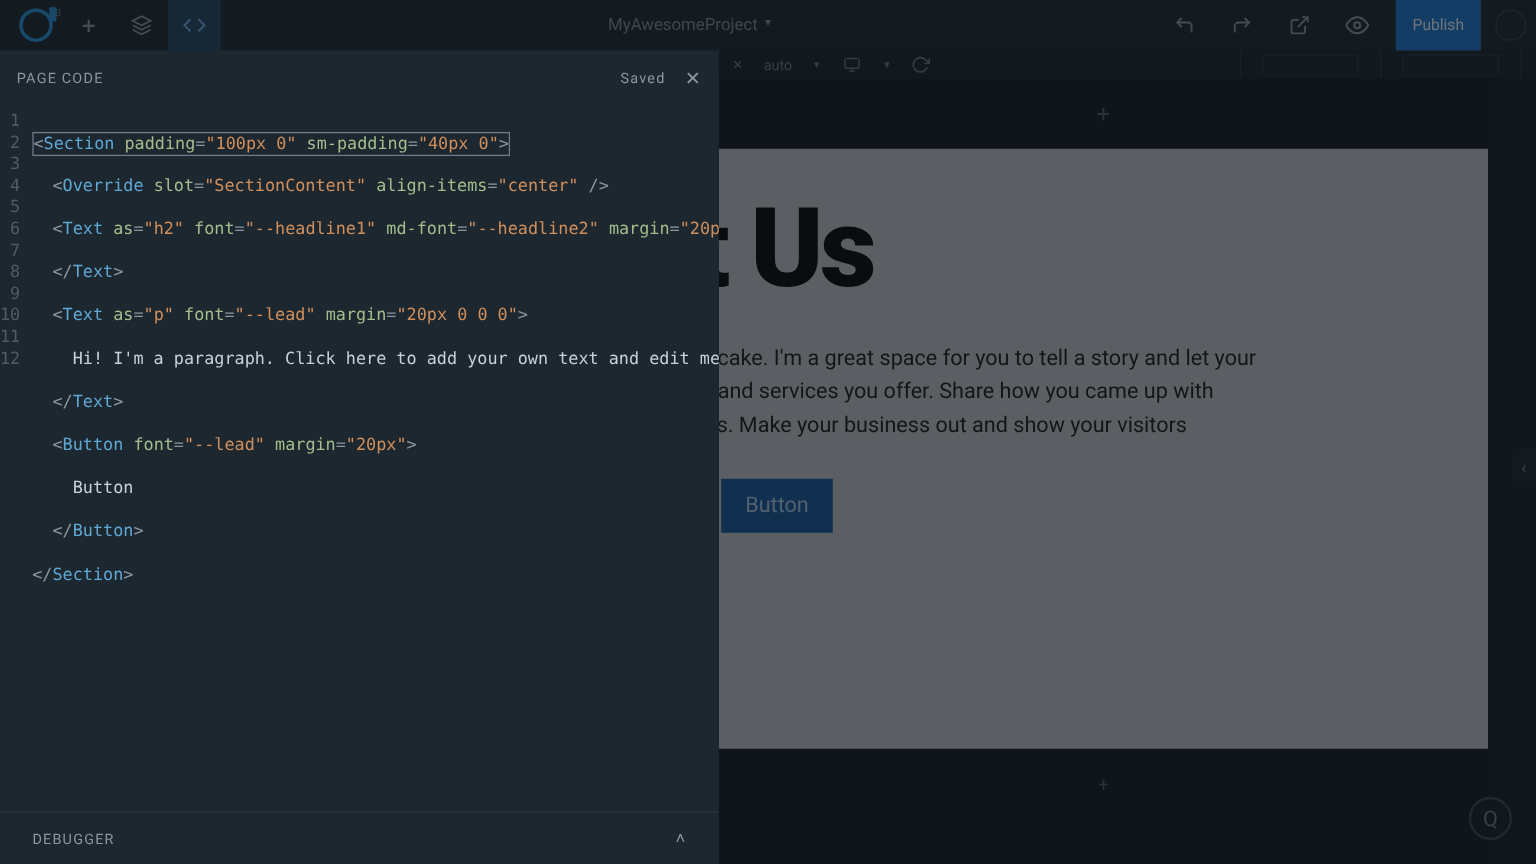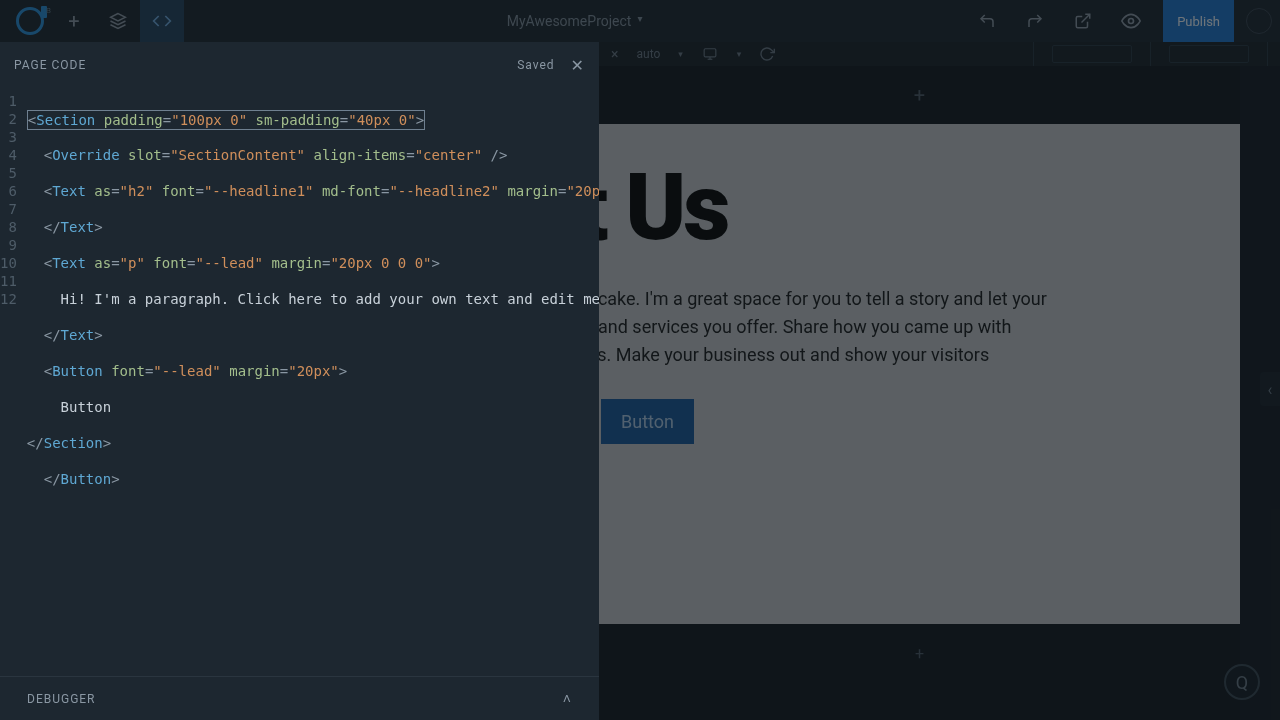--- a/index.html
+++ b/index.html
@@ -209,22 +209,22 @@
     <div class="code">
 <div class="line"><span class="cursor-box"><span class="tok-punc">&lt;</span><span class="tok-tag">Section</span> <span class="tok-attr">padding</span><span class="tok-punc">=</span><span class="tok-val">"100px 0"</span> <span class="tok-attr">sm-padding</span><span class="tok-punc">=</span><span class="tok-val">"40px 0"</span><span class="tok-punc">&gt;</span></span></div>
 <div class="line">  <span class="tok-punc">&lt;</span><span class="tok-tag">Override</span> <span class="tok-attr">slot</span><span class="tok-punc">=</span><span class="tok-val">"SectionContent"</span> <span class="tok-attr">align-items</span><span class="tok-punc">=</span><span class="tok-val">"center"</span> <span class="tok-punc">/&gt;</span></div>
 <div class="line">  <span class="tok-punc">&lt;</span><span class="tok-tag">Text</span> <span class="tok-attr">as</span><span class="tok-punc">=</span><span class="tok-val">"h2"</span> <span class="tok-attr">font</span><span class="tok-punc">=</span><span class="tok-val">"--headline1"</span> <span class="tok-attr">md-font</span><span class="tok-punc">=</span><span class="tok-val">"--headline2"</span> <span class="tok-attr">margin</span><span class="tok-punc">=</span><span class="tok-val">"20px 0 0 0</span></div>
 <div class="line">  <span class="tok-punc">&lt;/</span><span class="tok-tag">Text</span><span class="tok-punc">&gt;</span></div>
 <div class="line">  <span class="tok-punc">&lt;</span><span class="tok-tag">Text</span> <span class="tok-attr">as</span><span class="tok-punc">=</span><span class="tok-val">"p"</span> <span class="tok-attr">font</span><span class="tok-punc">=</span><span class="tok-val">"--lead"</span> <span class="tok-attr">margin</span><span class="tok-punc">=</span><span class="tok-val">"20px 0 0 0"</span><span class="tok-punc">&gt;</span></div>
 <div class="line">    <span>Hi! I'm a paragraph. Click here to add your own text and edit me. It's</span></div>
 <div class="line">  <span class="tok-punc">&lt;/</span><span class="tok-tag">Text</span><span class="tok-punc">&gt;</span></div>
 <div class="line">  <span class="tok-punc">&lt;</span><span class="tok-tag">Button</span> <span class="tok-attr">font</span><span class="tok-punc">=</span><span class="tok-val">"--lead"</span> <span class="tok-attr">margin</span><span class="tok-punc">=</span><span class="tok-val">"20px"</span><span class="tok-punc">&gt;</span></div>
 <div class="line">    <span>Button</span></div>
+<div class="line">  <span class="tok-punc">&lt;/</span><span class="tok-tag">Button</span><span class="tok-punc">&gt;</span></div>
 <div class="line"><span class="tok-punc">&lt;/</span><span class="tok-tag">Section</span><span class="tok-punc">&gt;</span></div>
-<div class="line">  <span class="tok-punc">&lt;/</span><span class="tok-tag">Button</span><span class="tok-punc">&gt;</span></div>
       
     </div>
   </div>
   <div class="debugger-bar">
     <span>DEBUGGER</span>
     <span class="chev">˄</span>
   </div>
 </div>
 
 </body></html>

